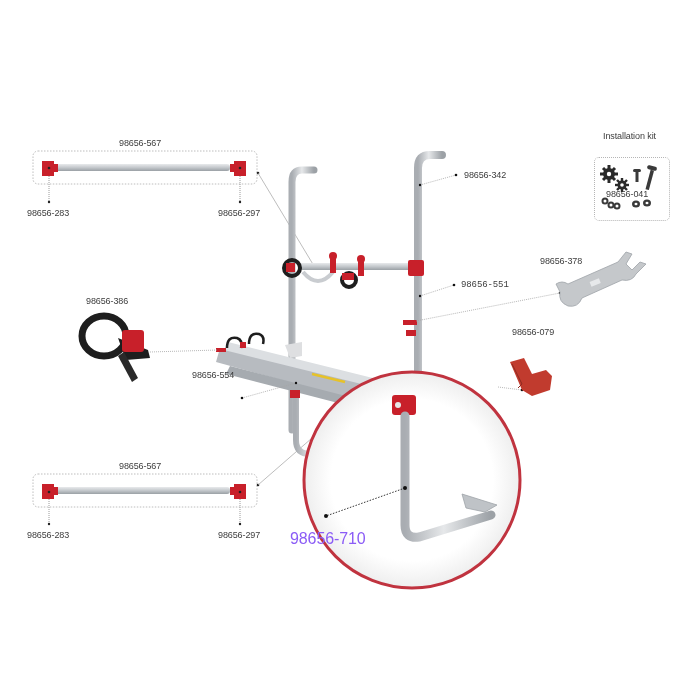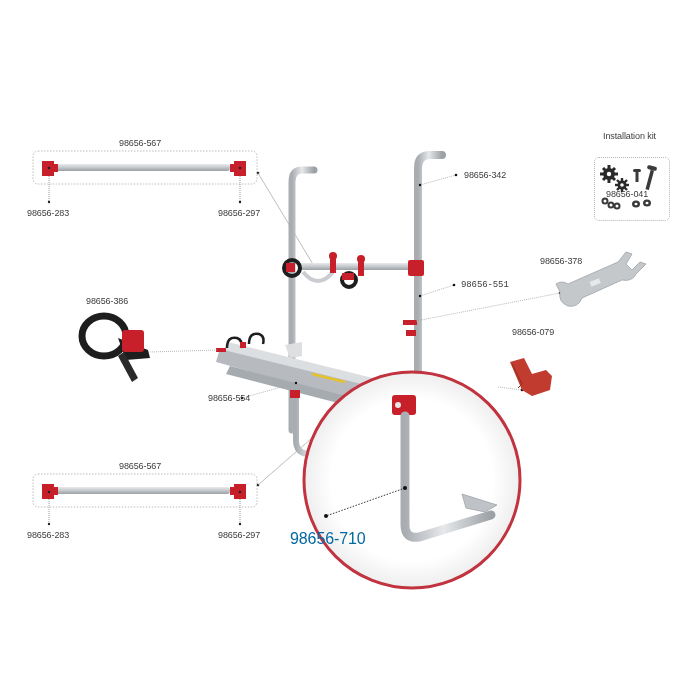--- a/index.html
+++ b/index.html
@@ -1,19 +1,19 @@
 <!DOCTYPE html>
 <html><head>
   <meta charset="utf-8">
   <style>
     html, body { margin: 0; padding: 0; background: #ffffff; }
     body { width: 700px; height: 700px; position: relative; overflow: hidden;
            font-family: "Liberation Sans", sans-serif; color: #444; }
     .label { position: absolute; font-size: 9px; color: #3d3d3d; white-space: nowrap; letter-spacing: -0.1px; }
-    .label.big { font-size: 16px; color: #0369a1; }
+    .label.big { font-size: 16px; color: #8b5cf6; }
     .part-box { position: absolute; border: 1px dotted #b5b5b5; border-radius: 5px; }
     svg.layer { position: absolute; left: 0; top: 0; }
   </style>
 </head>
 <body>
 
 <svg class="layer" width="700" height="700" viewBox="0 0 700 700">
   <defs>
     <linearGradient id="alu" x1="0" y1="0" x2="1" y2="0">
       <stop offset="0" stop-color="#a9adb2"></stop>
@@ -197,15 +197,15 @@
       <ellipse cx="52" cy="45" rx="4" ry="3.5"></ellipse>
         <ellipse cx="52" cy="45" rx="1.5" ry="1.2" fill="#fff"></ellipse>
     </g>
   </svg>
 </div>
 
 <div class="label" style="left:464px;top:170px;">98656-342</div>
 <div class="label" style="left:461px;top:280px;font-family:Liberation Mono, monospace;">98656-551</div>
 <div class="label" style="left:540px;top:256px;">98656-378</div>
 <div class="label" style="left:86px;top:296px;">98656-386</div>
-<div class="label" style="left:192px;top:393px;margin-left:16px;">98656-554</div>
+<div class="label" style="left:192px;top:370px;">98656-554</div>
 <div class="label" style="left:512px;top:327px;">98656-079</div>
 <div class="label big" style="left:290px;top:530px;">98656-710</div>
 
 </body></html>

